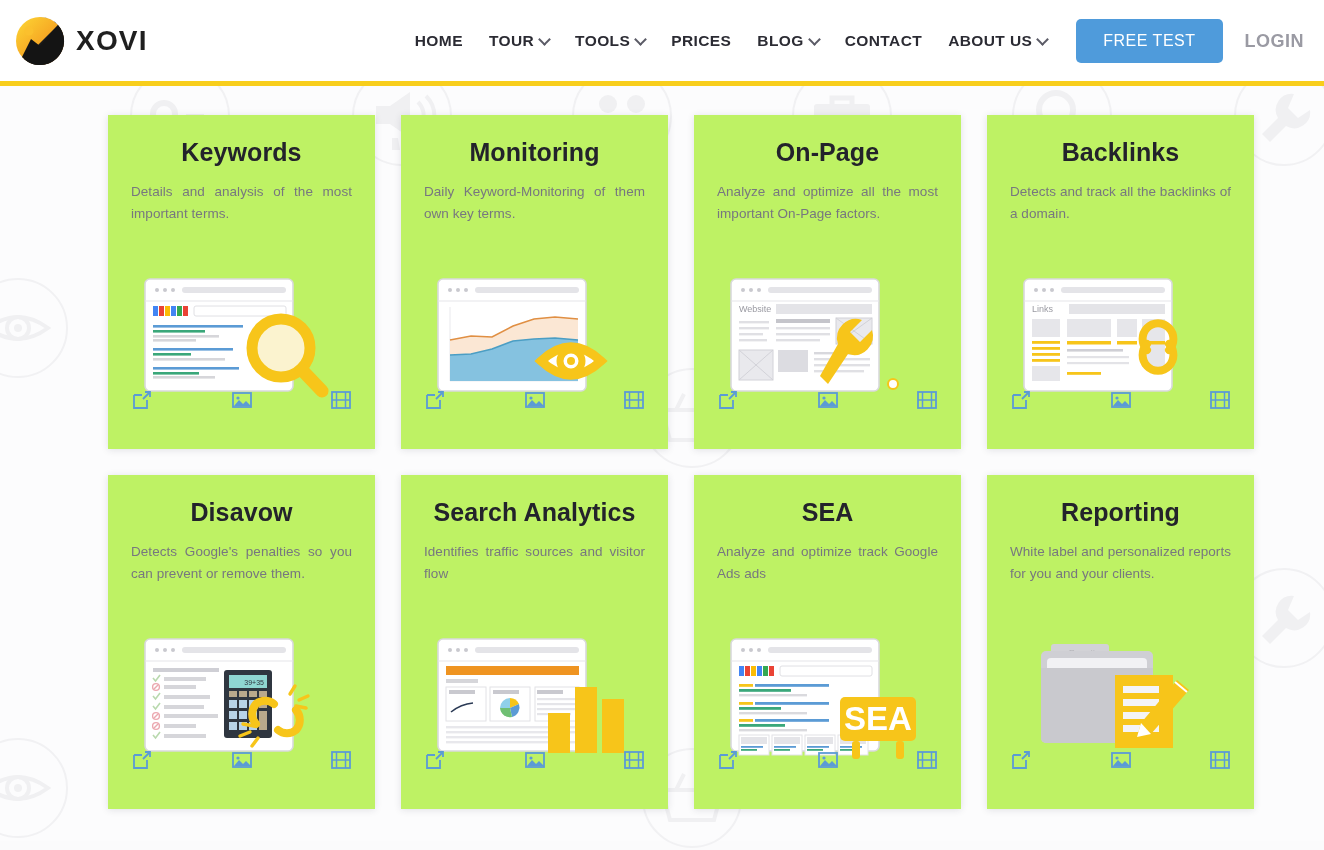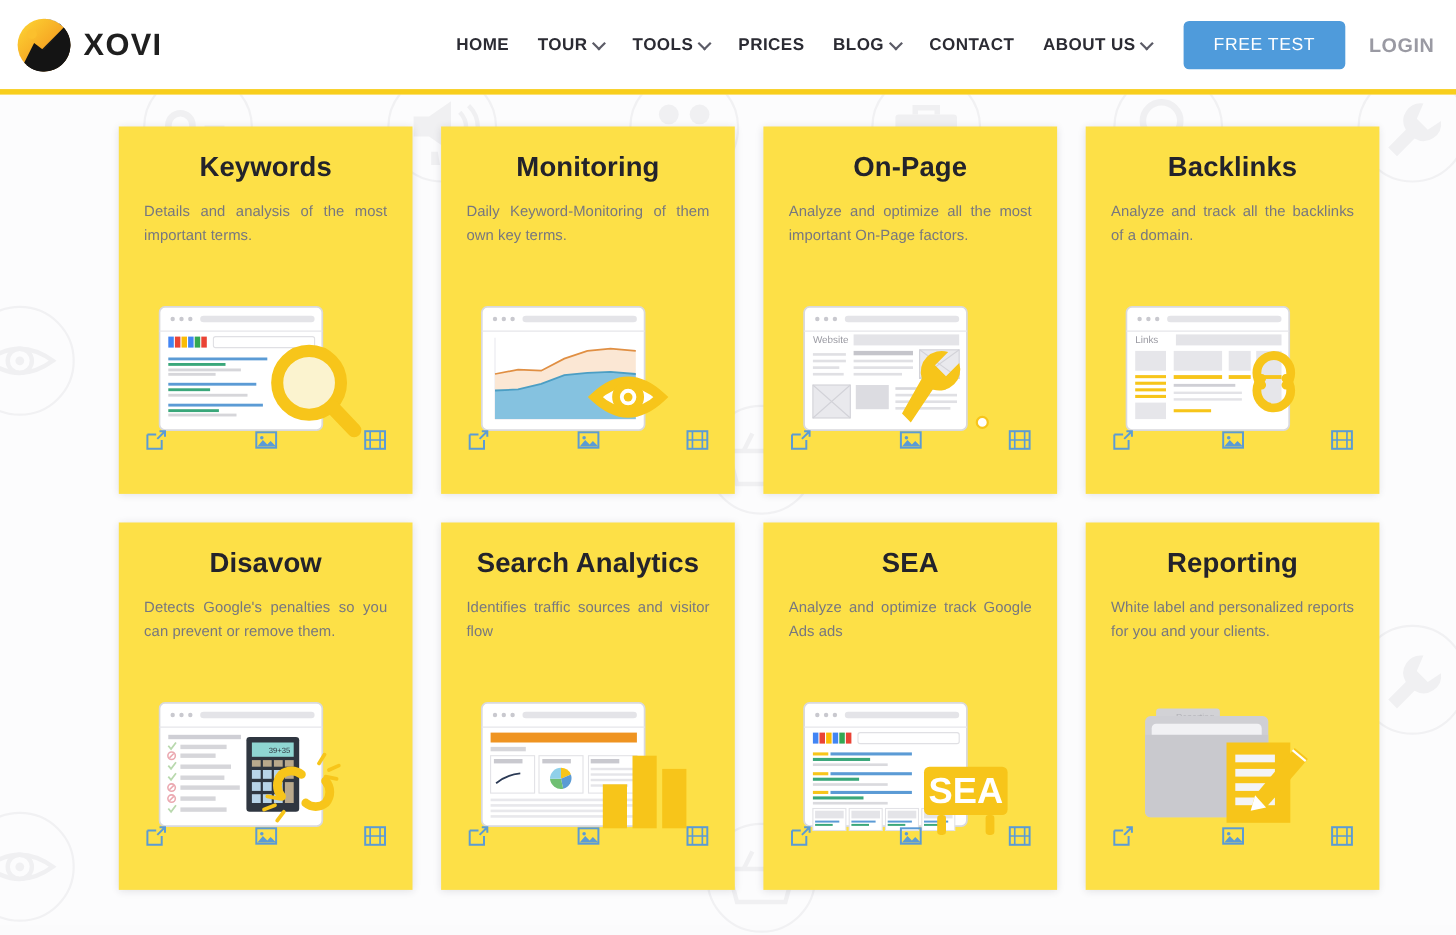--- a/index.html
+++ b/index.html
@@ -56,21 +56,21 @@
   .wm svg { display: block; }
 
   
   .grid {
     position: absolute; top: 115px; left: 108px;
     width: 1148px; z-index: 10;
     display: grid; grid-template-columns: repeat(4, 267px);
     grid-column-gap: 26px; grid-row-gap: 26px;
   }
   .card {
-    background: #fde047; width: 267px; height: 334px;
+    background: #bef264; width: 267px; height: 334px;
     box-shadow: 0 1px 7px rgba(40,40,60,0.13);
     padding: 22px 23px 0 23px; position: relative;
     display: flex; flex-direction: column;
   }
   .card-title {
     text-align: center; font-size: 25px; font-weight: bold;
     color: #23232b; letter-spacing: 0.1px; line-height: 1.2;
     margin-bottom: 14px; white-space: nowrap;
   }
   .card-desc {
@@ -402,21 +402,21 @@
           <svg width="22" height="22" viewBox="0 0 22 22">
               <rect x="2" y="3" width="18" height="16" fill="none" stroke="#5b9bd5" stroke-width="1.8"></rect>
               <path d="M6.5 3 v16 M15.5 3 v16 M2 11 h18" stroke="#5b9bd5" stroke-width="1.5"></path>
             </svg>
         </span>
       </div>
     </div>
 
     <div class="card">
       <div class="card-title">Backlinks</div>
-      <div class="card-desc">Analyze and track all the backlinks of a domain.</div>
+      <div class="card-desc">Detects and track all the backlinks of a domain.</div>
       <div class="card-illu">
         <svg width="196" height="122" viewBox="0 0 196 122">
           <rect x="1" y="1" width="148" height="112" rx="5" fill="#fff" stroke="#d9d9dd" stroke-width="1.6"></rect>
           <circle cx="13" cy="12" r="2" fill="#c9c9cf"></circle>
             <circle cx="21" cy="12" r="2" fill="#c9c9cf"></circle>
             <circle cx="29" cy="12" r="2" fill="#c9c9cf"></circle>
           <rect x="38" y="9" width="104" height="6" rx="3" fill="#e4e4e8"></rect>
           <line x1="1" y1="23" x2="149" y2="23" stroke="#e6e6ea" stroke-width="1.2"></line>
           <text x="9" y="34" font-family="Liberation Sans, sans-serif" font-size="9" fill="#9a9aa2">Links</text>
           <rect x="46" y="26" width="96" height="10" fill="#e4e4e8"></rect>

